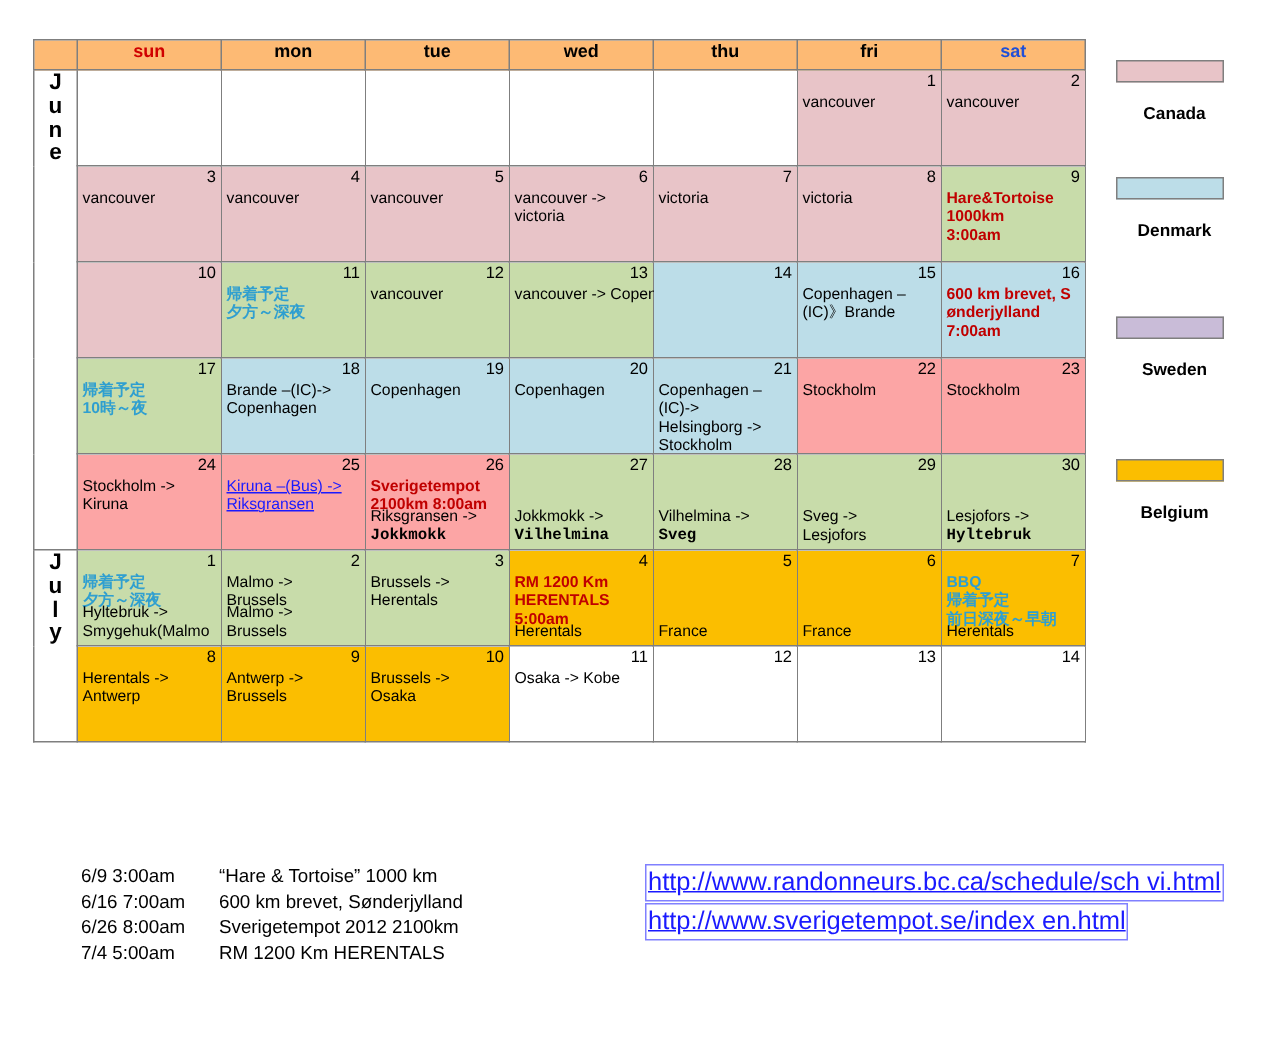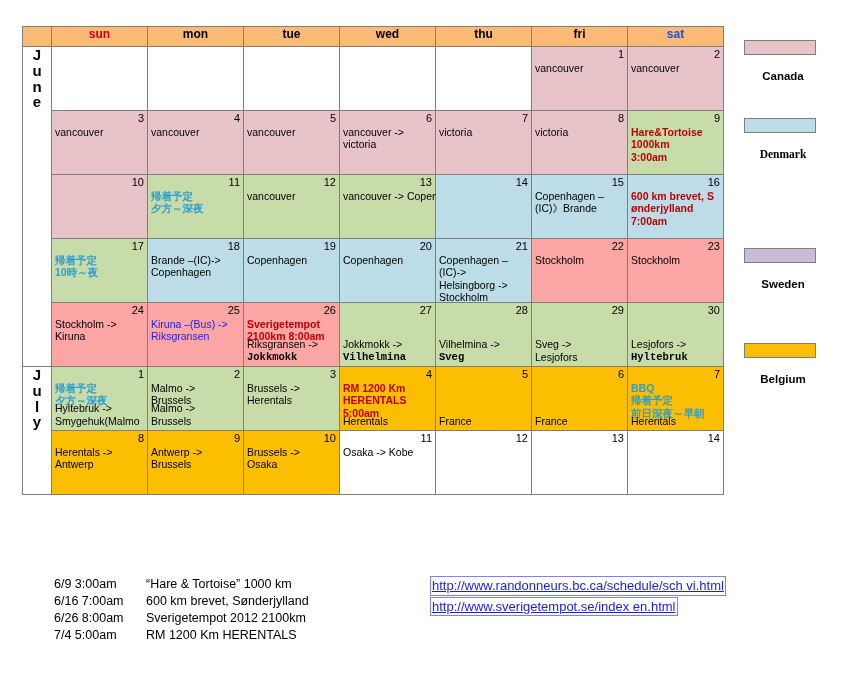--- a/index.html
+++ b/index.html
@@ -57,21 +57,21 @@
     position:absolute;
     left:3px; right:3px;
     top:15px;
     line-height:1.18;
     font-size:10.5px;
   }
   .ev{display:block;}
   .b{font-weight:bold;font-family:Liberation Mono, monospace;}
   .red{color:#c00000;font-weight:bold;}
   .blue{color:#2f9fd0;font-weight:bold;}
-  .link{color:#1a1aff;}
+  .link{color:#1a1aff;text-decoration:underline;}
   .bottomevents{
     position:absolute;
     left:3px;right:3px;
     bottom:3px;
     line-height:1.18;
     font-size:10.5px;
   }
   
   .bg-pink{background:#e8c4c8;}
   .bg-green{background:#c8dcaa;}
@@ -102,21 +102,21 @@
     position:absolute;
     left:54px; top:576px;
     font-size:12.5px;
     line-height:1.35;
   }
   #notes .nrow{display:block;white-space:pre;}
   #notes .ndate{display:inline-block;width:92px;}
   #links{
     position:absolute;
     left:430px; top:576px;
-    font-size:13px;
+    font-size:17px;
     line-height:1.35;
   }
   #links a{
     color:#1a1aff;text-decoration:underline;display:inline-block;
     border:1px solid #8080ff;
     padding:0 1px;
     margin-bottom:1px;
   }
 </style>
 </head>
@@ -462,21 +462,21 @@
         </td>
       </tr>
     </tbody>
 </table>
 
 <div id="legend">
     <div class="legrow" style="height: 78px;">
       <div class="legswatch" style="background: rgb(232, 196, 200);"></div>
       <div class="leglabel">Canada</div>
     </div>
-    <div class="legrow" style="height: 130px; font-family: Liberation Serif, serif;">
+    <div class="legrow" style="height: 93px;">
       <div class="legswatch" style="background: rgb(188, 221, 232);"></div>
       <div class="leglabel">Denmark</div>
     </div>
     <div class="legrow" style="height: 95px;">
       <div class="legswatch" style="background: rgb(201, 188, 216);"></div>
       <div class="leglabel">Sweden</div>
     </div>
     <div class="legrow">
       <div class="legswatch" style="background: rgb(251, 190, 0);"></div>
       <div class="leglabel">Belgium</div>

